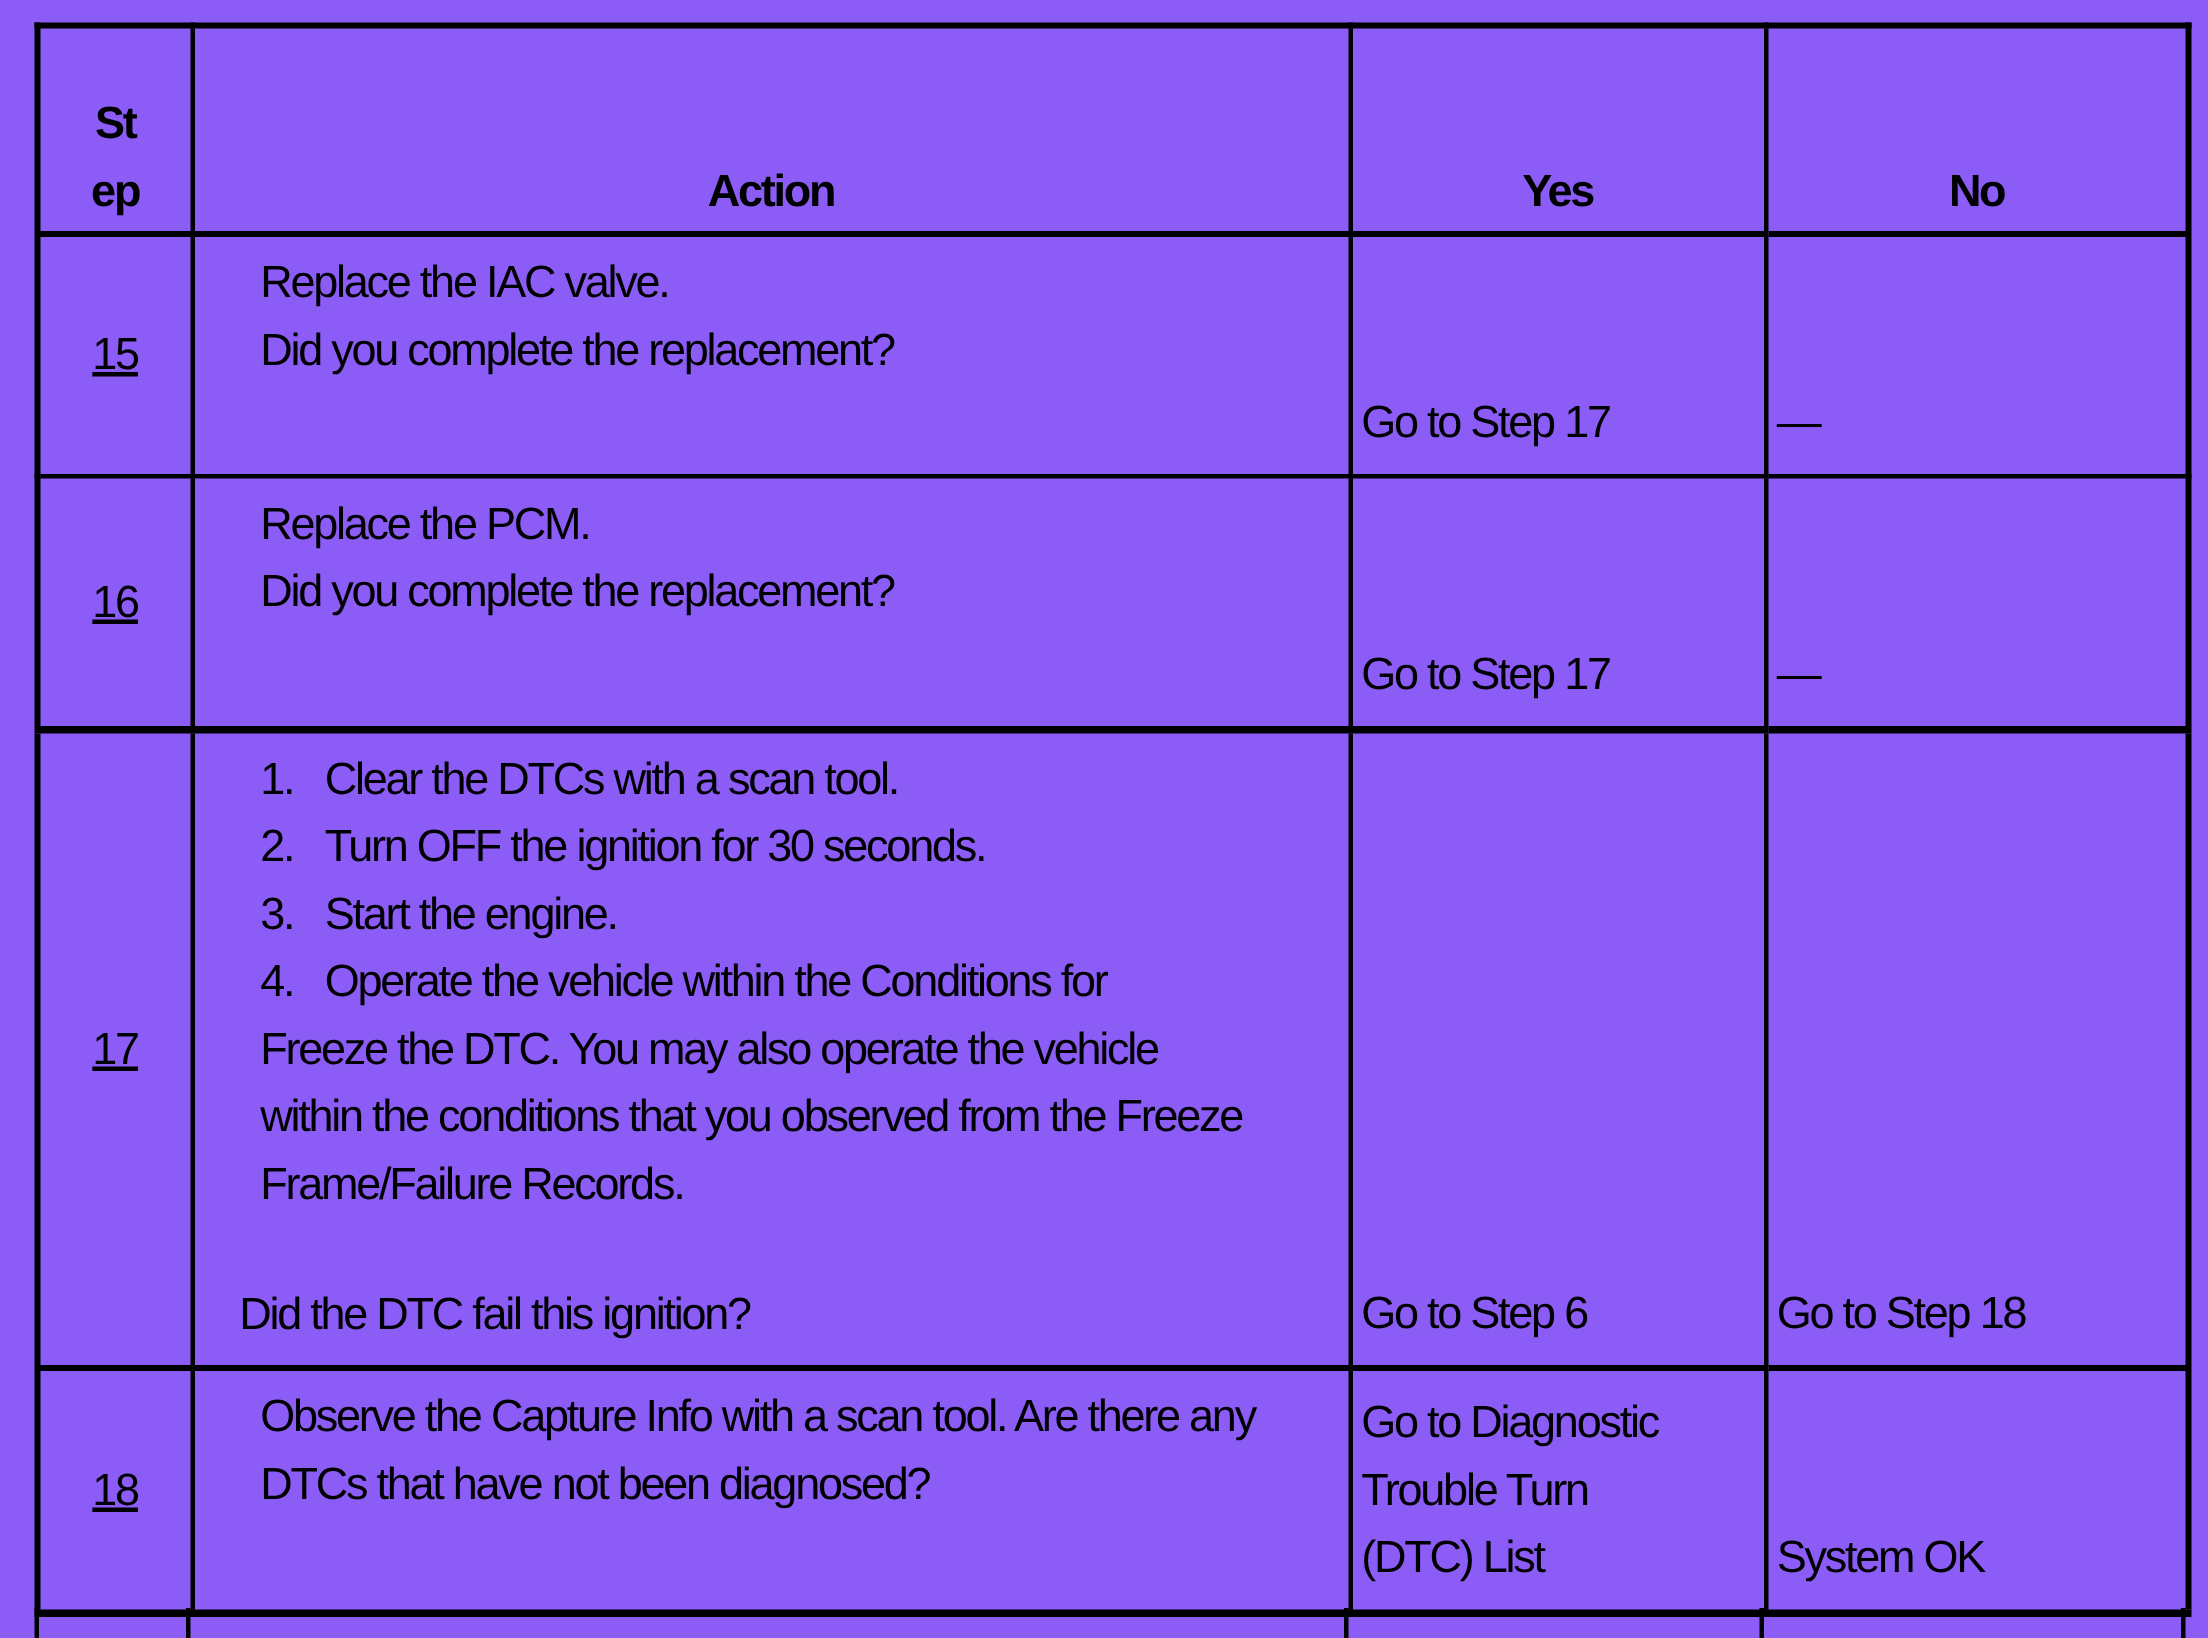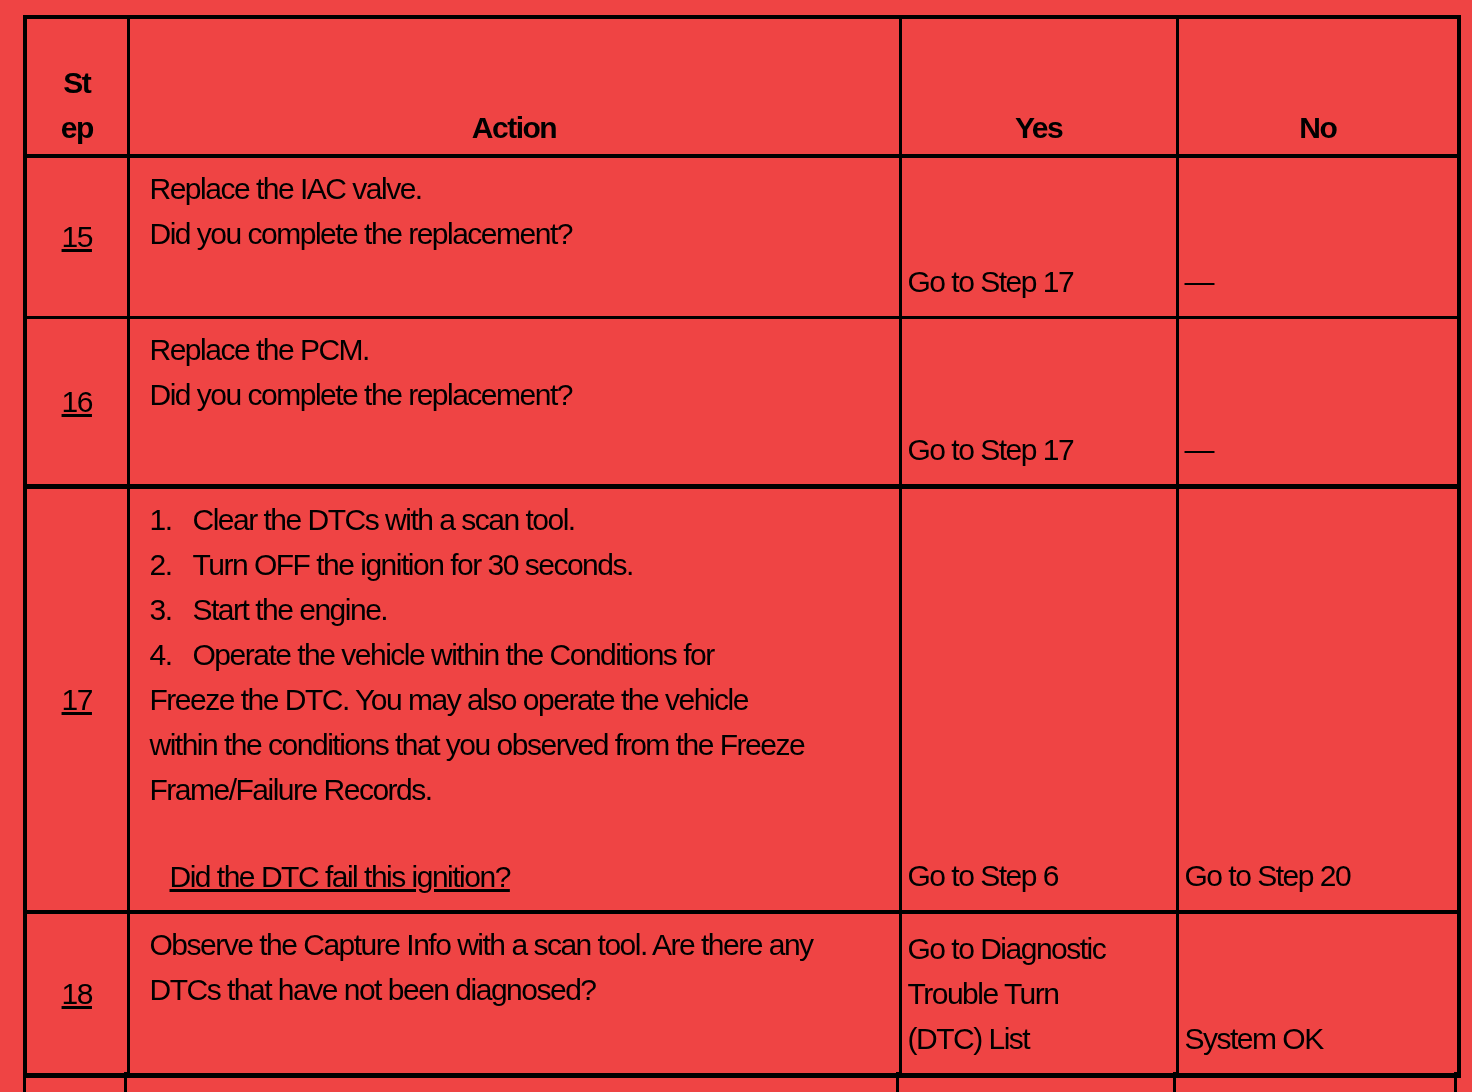--- a/index.html
+++ b/index.html
@@ -4,21 +4,21 @@
 <style>
   html, body {
     margin: 0;
     padding: 0;
     background: #ffffff;
   }
   .canvas {
     position: relative;
     width: 1472px;
     height: 1092px;
-    background: #ef4444;
+    background: #8b5cf6;
     overflow: hidden;
     font-family: "Liberation Sans", "DejaVu Sans", sans-serif;
     color: #000000;
   }
   table.diag-table {
     position: absolute;
     left: 23px;
     top: 15px;
     width: 1434px;
     border-collapse: collapse;
@@ -63,29 +63,28 @@
   td.action-cell {
     vertical-align: top;
     text-align: left;
     padding: 8px 24px 0 20px;
   }
   td.yes-cell, td.no-cell {
     vertical-align: bottom;
     text-align: left;
     padding: 0 6px 12px 6px;
   }
-  .action-line { min-height: 45px; }
+  .action-line { min-height: 45px; margin-left: 24px; }
   .list-item .num {
     display: inline-block;
     width: 43px;
   }
   .question-line {
     margin-top: 42px;
-    margin-left: 20px;
-    text-decoration: underline;
+    margin-left: 10px;
   }
   .stub {
     position: absolute;
     width: 3px;
     height: 20px;
     top: 1072px;
     background: #000;
   }
   .stub-1 { left: 23px;   }
   .stub-2 { left: 124px;  }
@@ -152,21 +151,21 @@
           </div>
           <div class="action-line list-item">
             <span class="num">4.</span><span>Operate the vehicle within the Conditions for</span>
           </div>
           <div class="action-line">Freeze the DTC. You may also operate the vehicle</div>
           <div class="action-line">within the conditions that you observed from the Freeze</div>
           <div class="action-line">Frame/Failure Records.</div>
           <div class="action-line question-line">Did the DTC fail this ignition?</div>
         </td>
         <td class="yes-cell">Go to Step 6</td>
-        <td class="no-cell">Go to Step 20</td>
+        <td class="no-cell">Go to Step 18</td>
       </tr>
 
       <tr class="row-step-18">
         <td class="step-cell">18</td>
         <td class="action-cell">
           <div class="action-line">Observe the Capture Info with a scan tool. Are there any</div>
           <div class="action-line">DTCs that have not been diagnosed?</div>
         </td>
         <td class="yes-cell">
           <div>Go to Diagnostic</div>

